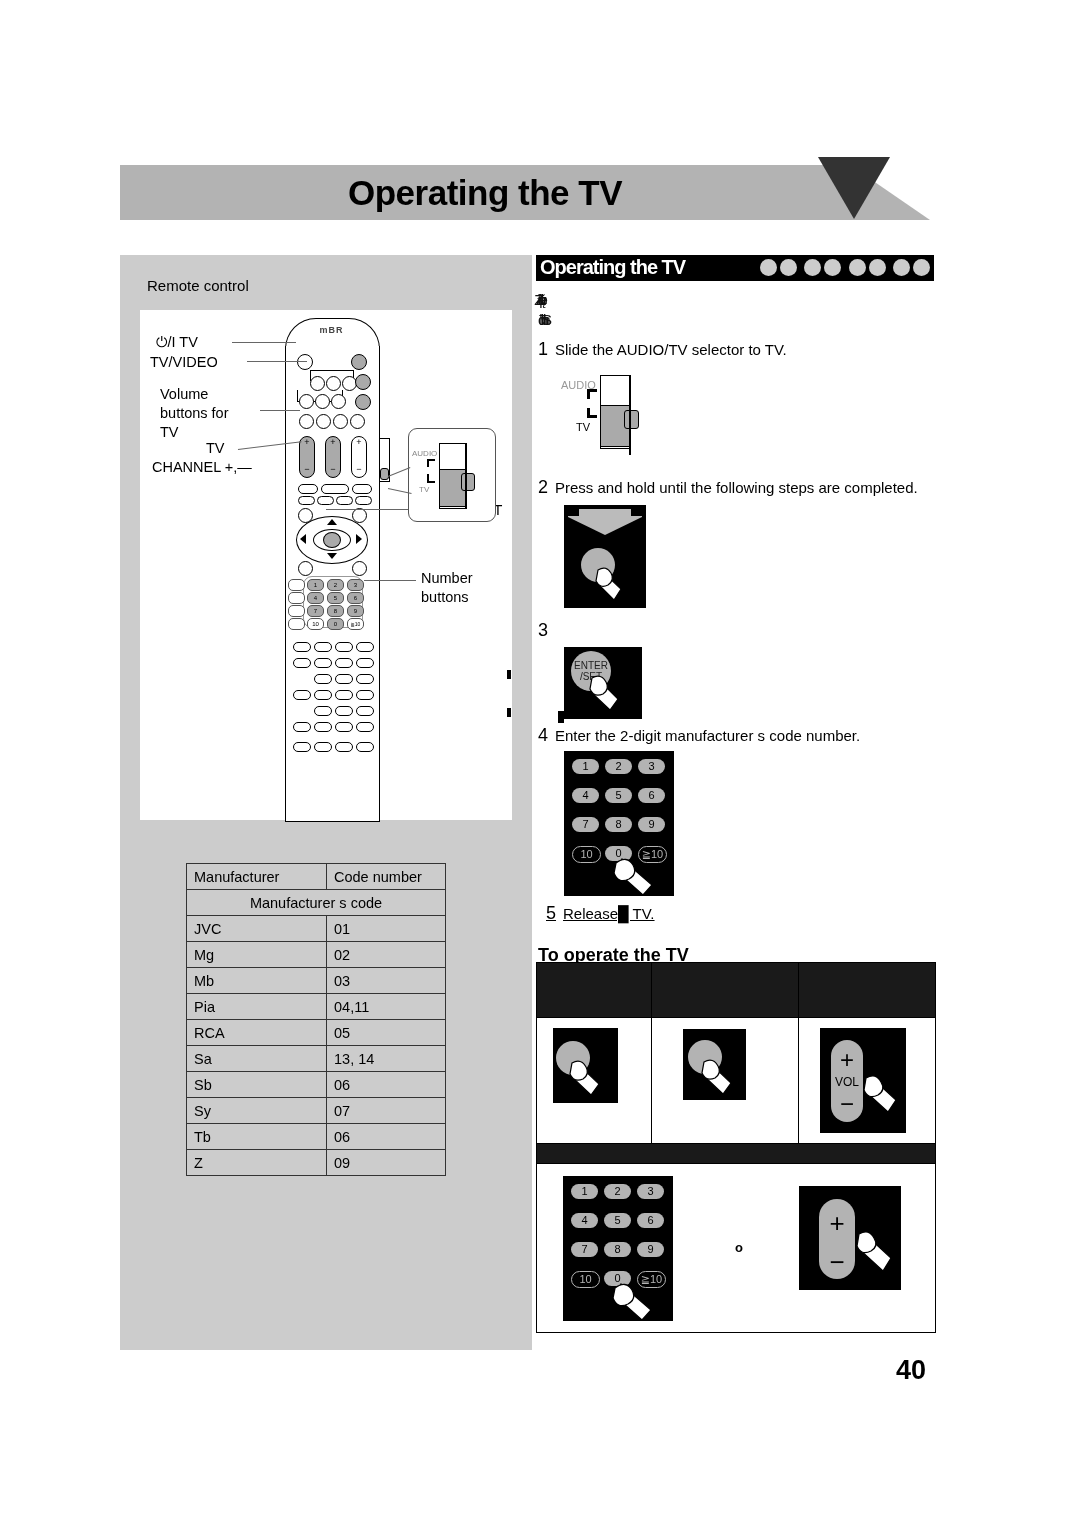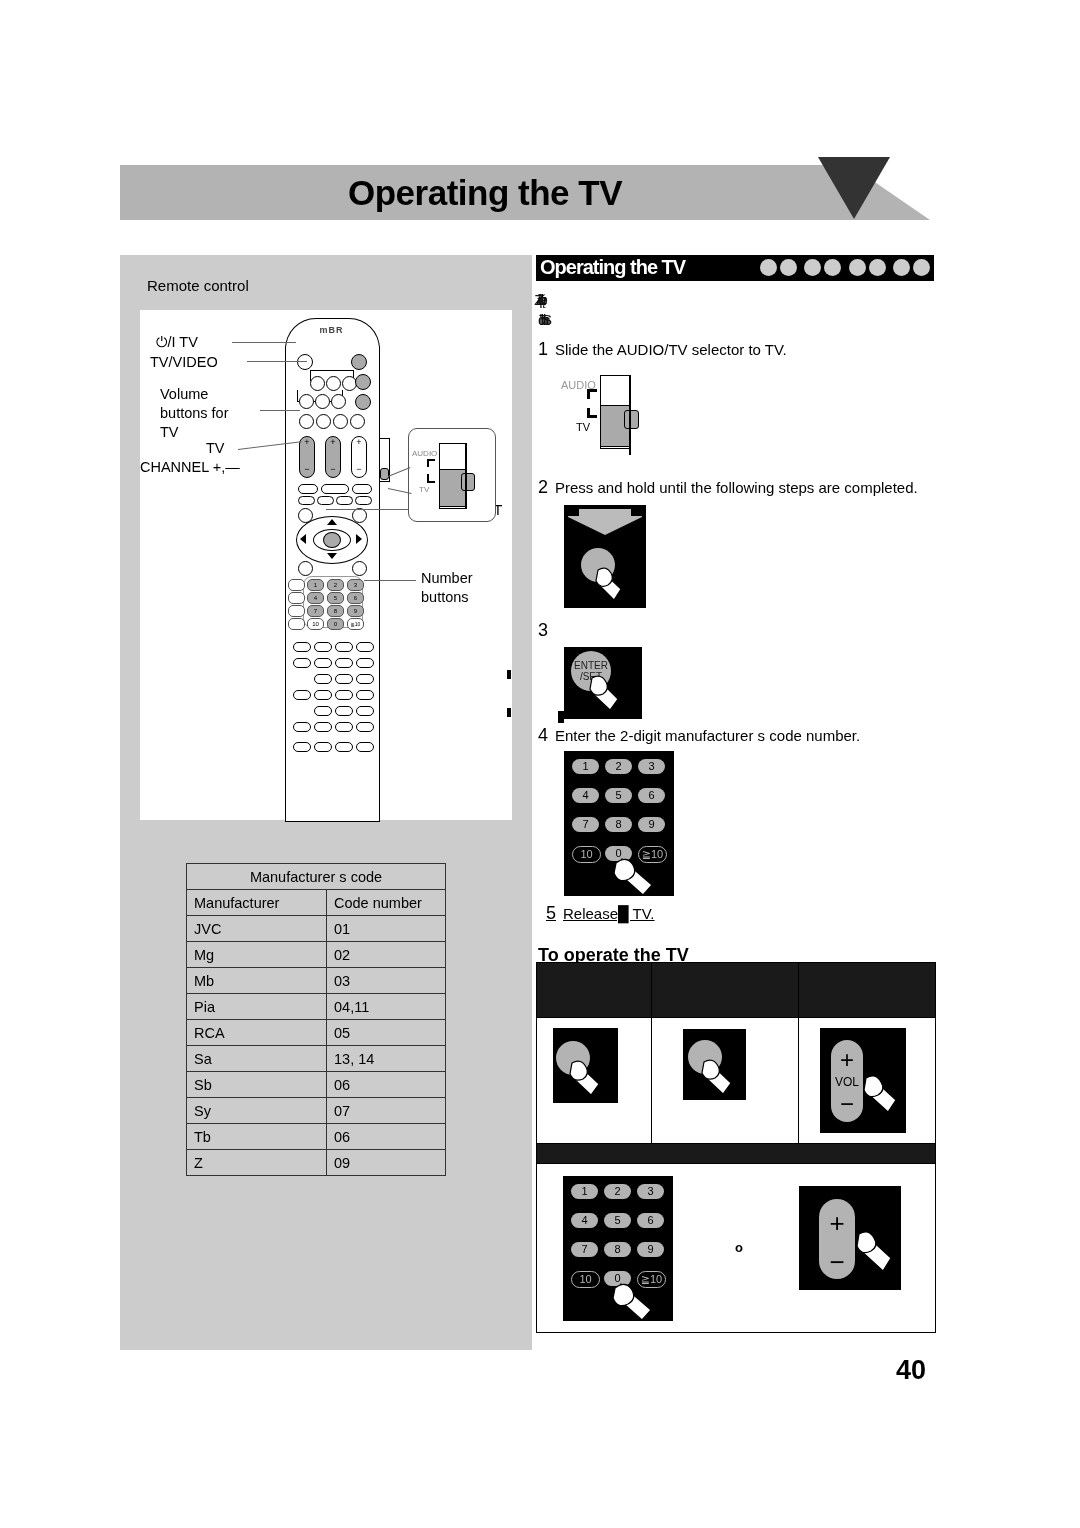--- a/index.html
+++ b/index.html
@@ -231,21 +231,21 @@
     <div class="lline" style="left:92px;top:32px;width:64px;"></div>
     <div class="lbl" style="left:10px;top:44px;">TV/VIDEO</div>
     <div class="lline" style="left:107px;top:51px;width:60px;"></div>
 
     <div class="lbl" style="left:20px;top:76px;">Volume</div>
     <div class="lbl" style="left:20px;top:95px;">buttons for</div>
     <div class="lbl" style="left:20px;top:114px;">TV</div>
     <div class="lline" style="left:120px;top:100px;width:40px;"></div>
 
     <div class="lbl" style="left:66px;top:130px;">TV</div>
-    <div class="lbl" style="left:0;top:149px;">CHANNEL +,—</div>
+    <div class="lbl" style="left:12px;top:149px;">CHANNEL +,—</div>
     <div class="lline" style="left:98px;top:139px;width:64px;transform:rotate(-7deg);transform-origin:left center;"></div>
 
     <div class="lbl" style="left:281px;top:192px;">ENTER/SET</div>
     <div class="lline" style="left:186px;top:199px;width:92px;"></div>
 
     <div class="lbl" style="left:281px;top:260px;">Number</div>
     <div class="lbl" style="left:281px;top:279px;text-align:right;">buttons</div>
     <div class="lline" style="left:224px;top:270px;width:52px;"></div>
 
     <div class="callout">
@@ -260,25 +260,25 @@
       <div class="sel-mark" style="left:18px;top:52px;"></div>
       <div class="sel-markv" style="left:18px;top:45px;"></div>
     </div>
     <div class="callline" style="left:248px;top:166px;width:24px;transform:rotate(-22deg);transform-origin:left center;"></div>
     <div class="callline" style="left:248px;top:178px;width:24px;transform:rotate(12deg);transform-origin:left center;"></div>
   </div>
 
   <table class="code-table">
     <tbody>
         <tr>
-      <td class="title" colspan="2">Manufacturer s code</td>
-    </tr>
-    <tr>
       <td class="col-a">Manufacturer</td>
       <td>Code number</td>
+    </tr>
+    <tr>
+      <td class="title" colspan="2">Manufacturer s code</td>
     </tr>
     <tr>
           <td>JVC</td>
           <td>01</td>
         </tr>
     <tr>
           <td>Mg</td>
           <td>02</td>
         </tr>
     <tr>

